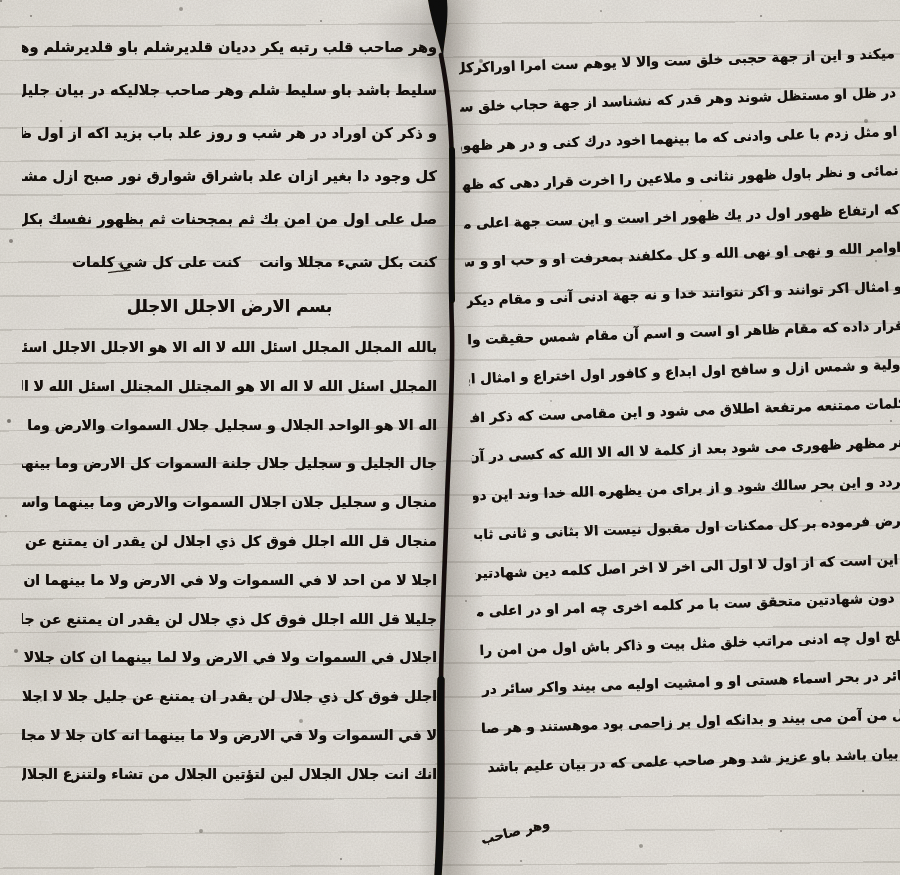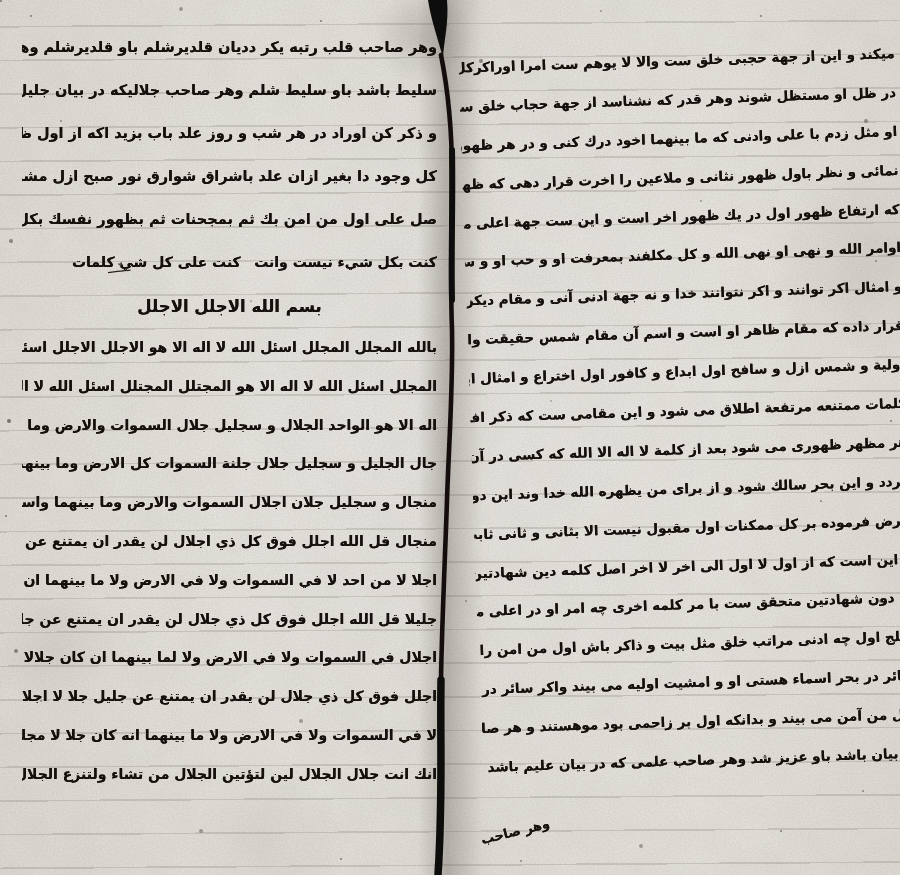--- a/index.html
+++ b/index.html
@@ -109,24 +109,24 @@
 
   <div class="page" id="left-page">
     <div id="left-top">
       <div class="line">وهر صاحب قلب رتبه يكر دديان قلديرشلم باو قلديرشلم وهر فا سلطنتيكدريان</div>
       <div class="line">سليط باشد باو سليط شلم وهر صاحب جلاليكه در بيان جليل شد باو جليل شلم</div>
       <div class="line">و ذكر كن اوراد در هر شب و روز علد باب بزيد اكه از اول ظهور اقبا ارتفاع</div>
       <div class="line">كل وجود دا بغير ازان علد باشراق شوارق نور صبح ازل مشرق شد اشته قل اللهم</div>
       <div class="line">صل على اول من امن بك ثم بمجحنات ثم بظهور نفسك بكل خير قد احطت به علما انت</div>
     </div>
     <div id="kunta-row">
-      <span>كنت بكل شيء نيست وانت</span>
+      <span>كنت بكل شيء مجللا وانت</span>
       <span>كنت على كل شي كلمات</span>
     </div>
-    <div id="heading">بسم الله الاجلل الاجلل</div>
+    <div id="heading">بسم الارض الاجلل الاجلل</div>
     <div id="left-main">
       <div class="line">بالله المجلل المجلل اسئل الله لا اله الا هو الاجلل الاجلل اسئل لا اله الا هو المجلل</div>
       <div class="line">المجلل اسئل الله لا اله الا هو المجتلل المجتلل اسئل الله لا اله الا هو المجلل المجلل اسئلا</div>
       <div class="line">اله الا هو الواحد الجلال و سجليل جلال السموات والارض وما بينهما والله جليل</div>
       <div class="line">جال الجليل و سجليل جلال جلنة السموات كل الارض وما بينهما واسجلان مجتلا</div>
       <div class="line">منجال و سجليل جلان اجلال السموات والارض وما بينهما واسجلان مجتلل</div>
       <div class="line">منجال قل الله اجلل فوق كل ذي اجلال لن يقدر ان يمتنع عن مليك سلطانا</div>
       <div class="line">اجلا لا من احد لا في السموات ولا في الارض ولا ما بينهما ان كان جليلا اجاللا</div>
       <div class="line">جليلا قل الله اجلل فوق كل ذي جلال لن يقدر ان يمتنع عن جليل جلا لا من</div>
       <div class="line">اجلال في السموات ولا في الارض ولا لما بينهما ان كان جلالا جاللا جليلا قل الله</div>

